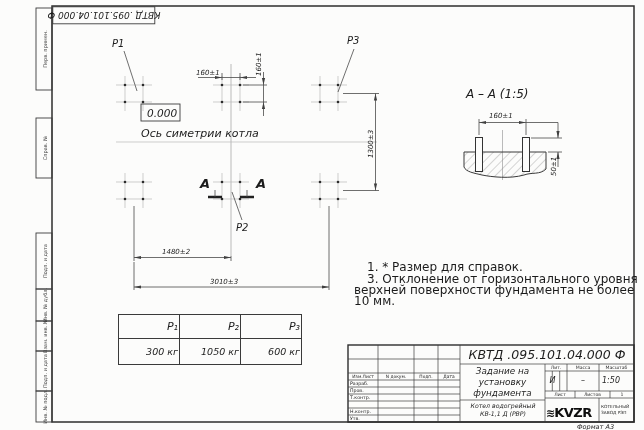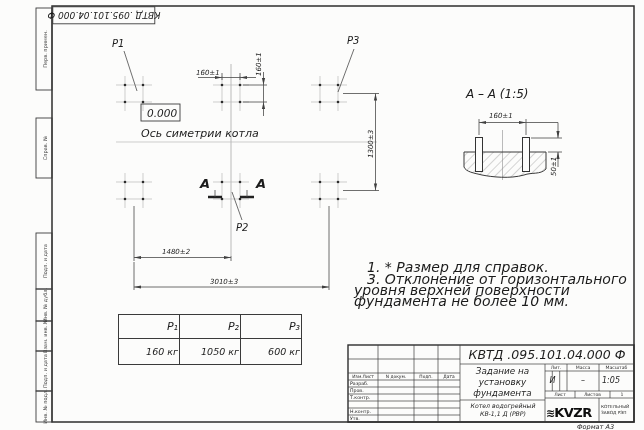--- a/index.html
+++ b/index.html
@@ -23,21 +23,21 @@
   .t7{font-size:7px}
   .t10{font-size:10px}
   .t10b{font-size:10.5px}
   .t11{font-size:11px}
   .t12{font-size:12px}
   .t13b{font-size:13px;font-weight:bold}
   .t9r{font-size:9px}
   .vlbl{font-size:5px;font-style:normal;fill:#3e3e3e}
   
   .abs{position:absolute;box-sizing:border-box}
-  .notes{width:284px;font-style:italic;font-size:14px;line-height:10.9px;color:#1b1b1b}
+  .notes{width:284px;font-size:12px;line-height:10.9px;color:#1b1b1b}
   .notes p{margin:0 0 1px 0;text-indent:13px}
   table.loads{border-collapse:collapse}
   table.loads td{border:1.2px solid #3a3a3a;text-align:right;font-style:italic;color:#1c1c1c}
   table.loads td.h{width:58px;height:21px;font-size:11px}
   table.loads td.v{height:23px;font-size:9.5px}
   .tb-txt{position:absolute;box-sizing:border-box;color:#1d1d1d}
   .c{text-align:center}
   .it{font-style:italic}
   .logo-wrap{font-weight:bold;color:#0d0d0d;white-space:nowrap}
   .logo-mark{font-size:11px;letter-spacing:-1px}
@@ -192,21 +192,21 @@
 </div>
 
 <table class="loads abs" style="left:118px;top:314px">
   <tbody>
         <tr>
     <td class="h">P₁</td>
     <td class="h">P₂</td>
     <td class="h">P₃</td>
   </tr>
   <tr>
-    <td class="v">160 кг</td>
+    <td class="v">300 кг</td>
     <td class="v">1050 кг</td>
     <td class="v">600 кг</td>
   </tr>
 </tbody>
     </table>
 
 <div class="tb-txt c it" style="left:461px;top:346px;width:172px;height:17px;line-height:17px;font-size:12.5px">КВТД .095.101.04.000 Ф</div>
 
 <div class="tb-txt c" style="left:348px;top:373.5px;width:30px;font-size:4.4px">Изм.Лист</div>
 <div class="tb-txt c" style="left:378px;top:373.5px;width:36px;font-size:4.4px">N докум.</div>
@@ -220,21 +220,21 @@
 <div class="tb-txt" style="left:350px;top:416px;font-size:4.7px">Утв.</div>
 
 <div class="tb-txt c it" style="left:462px;top:366px;width:81px;font-size:8.8px;line-height:11px">Задание на установку фундамента</div>
 <div class="tb-txt c it" style="left:463px;top:402px;width:80px;font-size:6.2px;line-height:8px">Котел водогрейный КВ-1,1 Д (РВР)</div>
 
 <div class="tb-txt c" style="left:545px;top:365px;width:22px;font-size:4.6px">Лит.</div>
 <div class="tb-txt c" style="left:567px;top:365px;width:32px;font-size:4.6px">Масса</div>
 <div class="tb-txt c" style="left:599px;top:365px;width:35px;font-size:4.6px">Масштаб</div>
 <div class="tb-txt c it" style="left:545px;top:376px;width:15px;font-size:8px">И</div>
 <div class="tb-txt c" style="left:567px;top:376px;width:32px;font-size:8px">–</div>
-<div class="tb-txt c it" style="left:596px;top:376px;width:30px;font-size:8px">1:05</div>
+<div class="tb-txt c it" style="left:596px;top:376px;width:30px;font-size:8px">1:50</div>
 
 <div class="tb-txt c" style="left:546px;top:392px;width:28px;font-size:4.6px">Лист</div>
 <div class="tb-txt c" style="left:576px;top:392px;width:33px;font-size:4.6px">Листов</div>
 <div class="tb-txt c" style="left:610px;top:392px;width:24px;font-size:4.6px">1</div>
 
 <div class="tb-txt c logo-wrap" style="left:546px;top:402px;width:33px">
   <span class="logo-mark">≋</span><span class="logo-txt">KVZR</span>
 </div>
 <div class="tb-txt cap" style="left:601px;top:404px;width:32px">КОТЕЛЬНЫЙ ЗАВОД РЭП</div>
 

